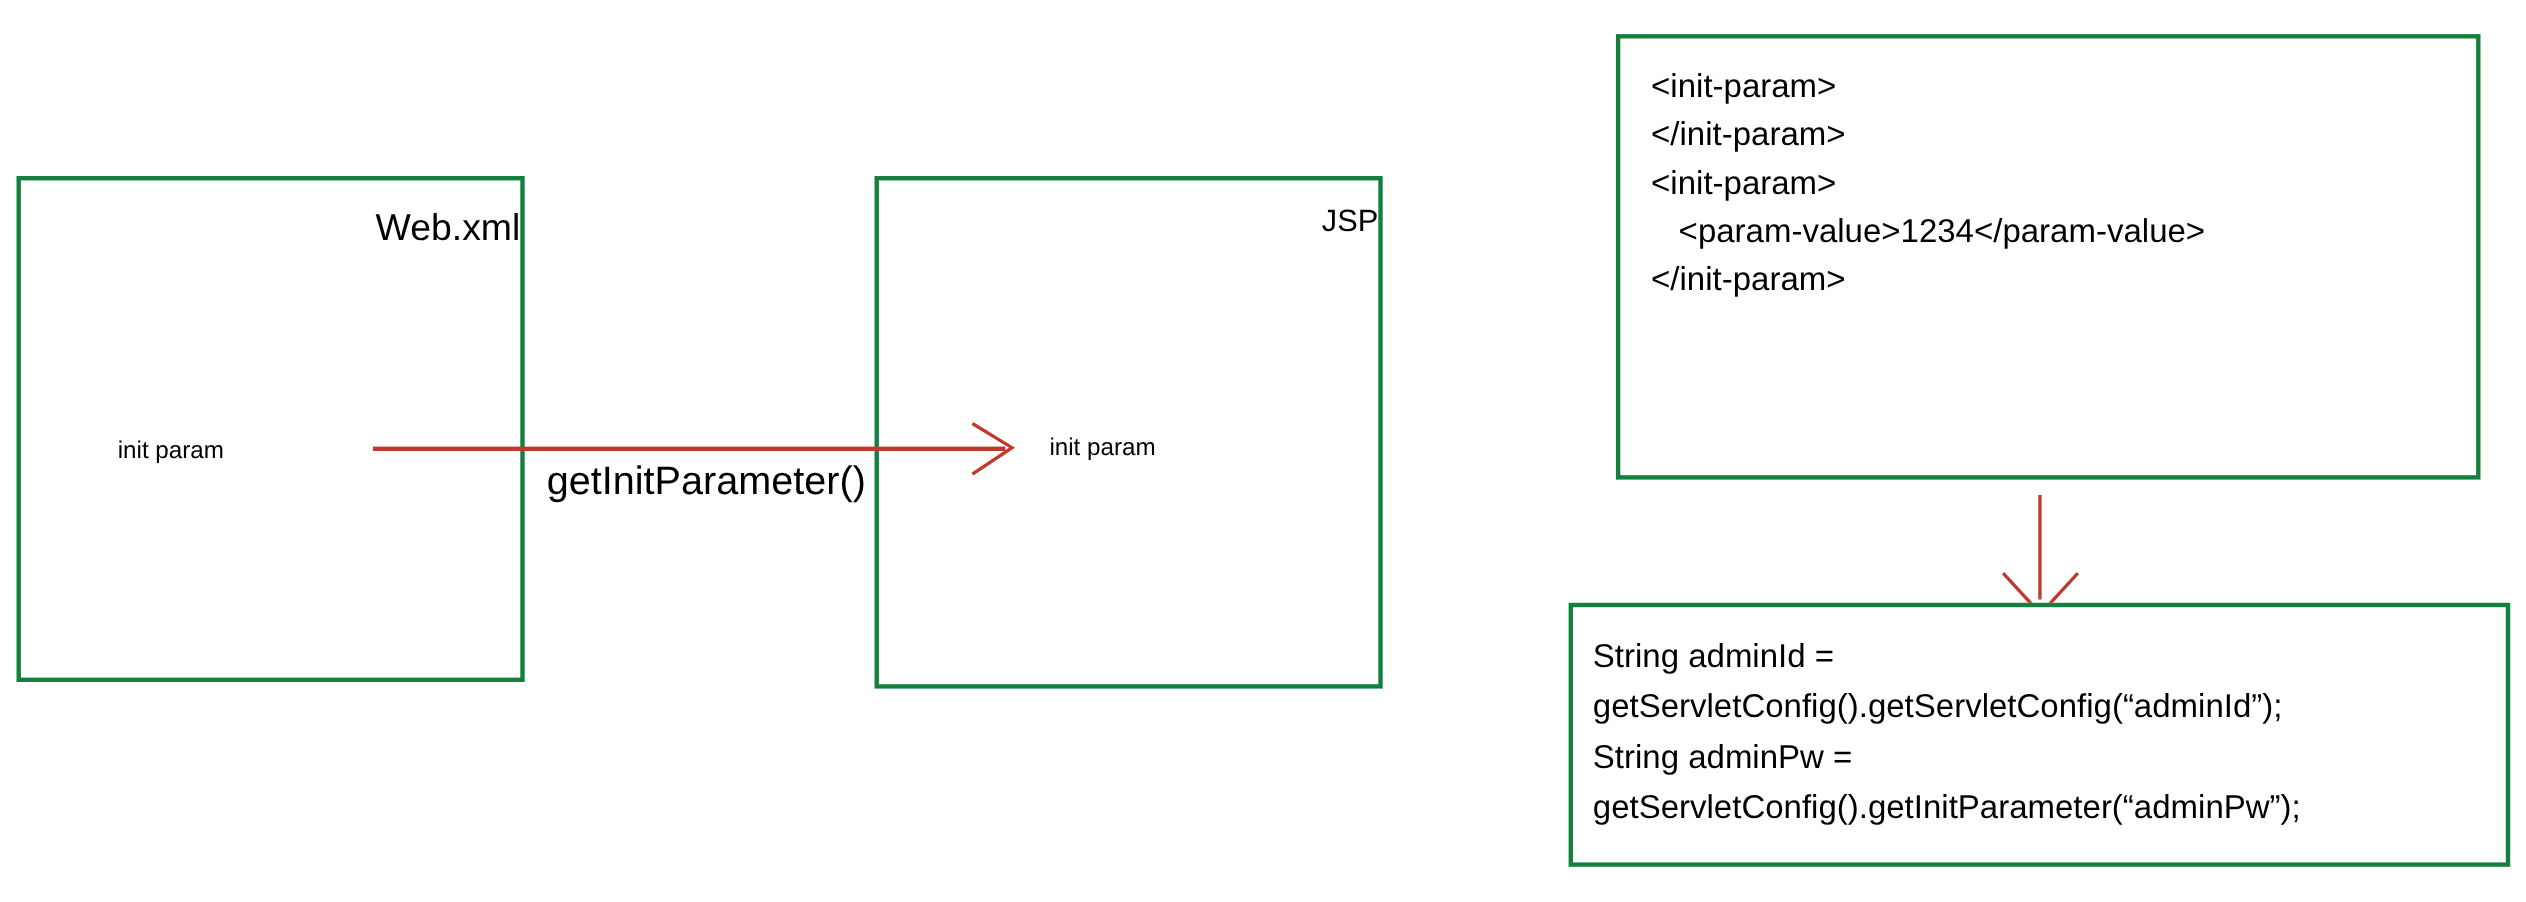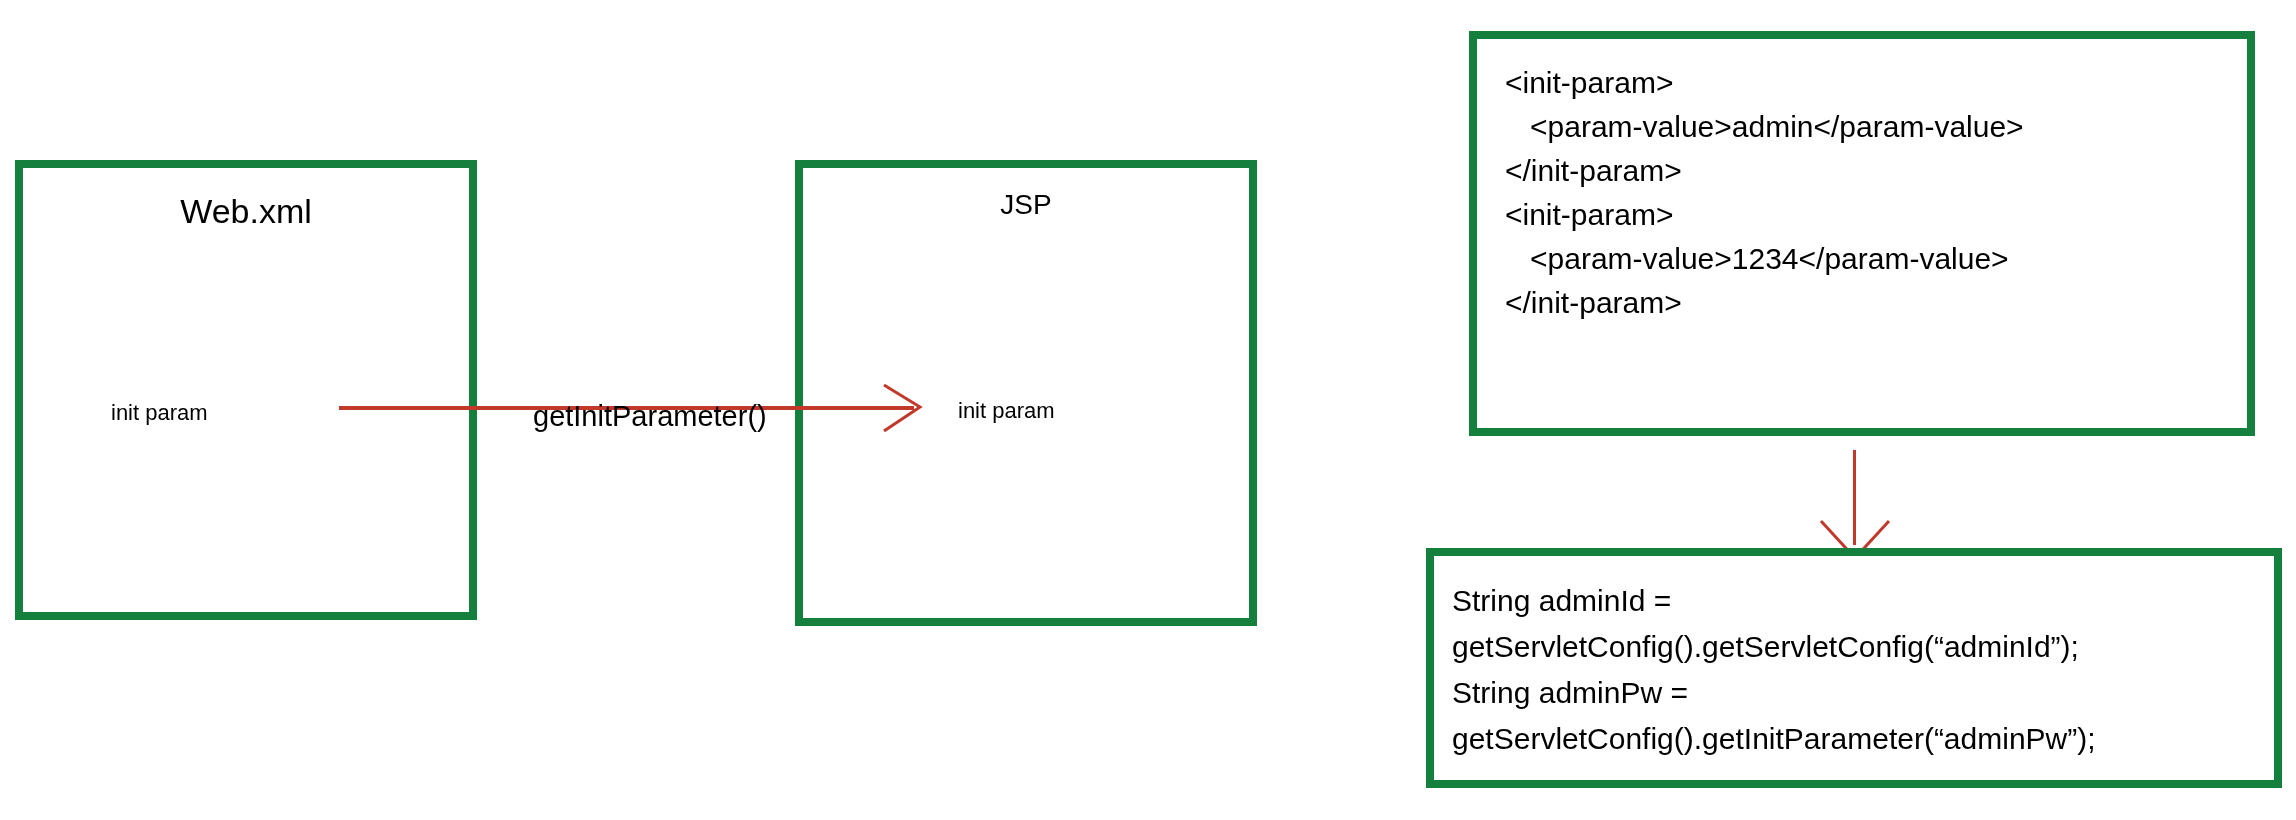--- a/index.html
+++ b/index.html
@@ -20,21 +20,21 @@
 
   .canvas {
     position: absolute;
     inset: 0;
   }
 
   
   .box {
     position: absolute;
     box-sizing: border-box;
-    border: 8px solid #15803d;
+    border: 4px solid #15803d;
     background: #ffffff;
   }
 
   
   #webxml-box {
     left: 15px;
     top: 160px;
     width: 462px;
     height: 460px;
   }
@@ -43,21 +43,21 @@
     top: 160px;
     width: 462px;
     height: 466px;
     text-decoration: underline;
   }
 
   .box-title {
     position: absolute;
     left: 0;
     right: 0;
-    text-align: center;
+    text-align: right;
     font-size: 33px;
     line-height: 1;
     white-space: nowrap;
   }
   #webxml-box .box-title { top: 26px; font-size: 34px; }
   #jsp-box .box-title    { top: 23px; font-size: 28px; }
 
   .box-inner-label {
     position: absolute;
     font-size: 22px;
@@ -80,25 +80,24 @@
     position: absolute;
     left: 880px;
     top: 381px;
     width: 56px;
     height: 56px;
     overflow: visible;
   }
   #connector-label {
     position: absolute;
     left: 497px;
-    top: 402px;
-    font-size: 29px;
+    top: 419px;
+    font-size: 36px;
     line-height: 1;
     white-space: nowrap;
-    margin-left: 36px;
   }
 
   
   #xml-box {
     left: 1469px;
     top: 31px;
     width: 786px;
     height: 405px;
     padding: 22px 0 0 0;
   }
@@ -163,21 +162,20 @@
     <svg width="56" height="56" viewBox="0 0 56 56" aria-hidden="true">
       <polyline points="4,4 40,26 4,50" fill="none" stroke="#c0392b" stroke-width="3"></polyline>
     </svg>
   </div>
 
   <div id="connector-label">getInitParameter()</div>
 
   <div class="box" id="xml-box">
     <div class="code-lines">
       <div class="code-line">&lt;init-param&gt;</div>
-      <div class="code-line">   &lt;param-value&gt;admin&lt;/param-value&gt;</div>
       <div class="code-line">&lt;/init-param&gt;</div>
       <div class="code-line">&lt;init-param&gt;</div>
       <div class="code-line">   &lt;param-value&gt;1234&lt;/param-value&gt;</div>
       <div class="code-line">&lt;/init-param&gt;</div>
     </div>
   </div>
 
   <div id="down-arrow-shaft"></div>
   <div id="down-arrow-head">
     <svg width="74" height="44" viewBox="0 0 74 44" aria-hidden="true">

